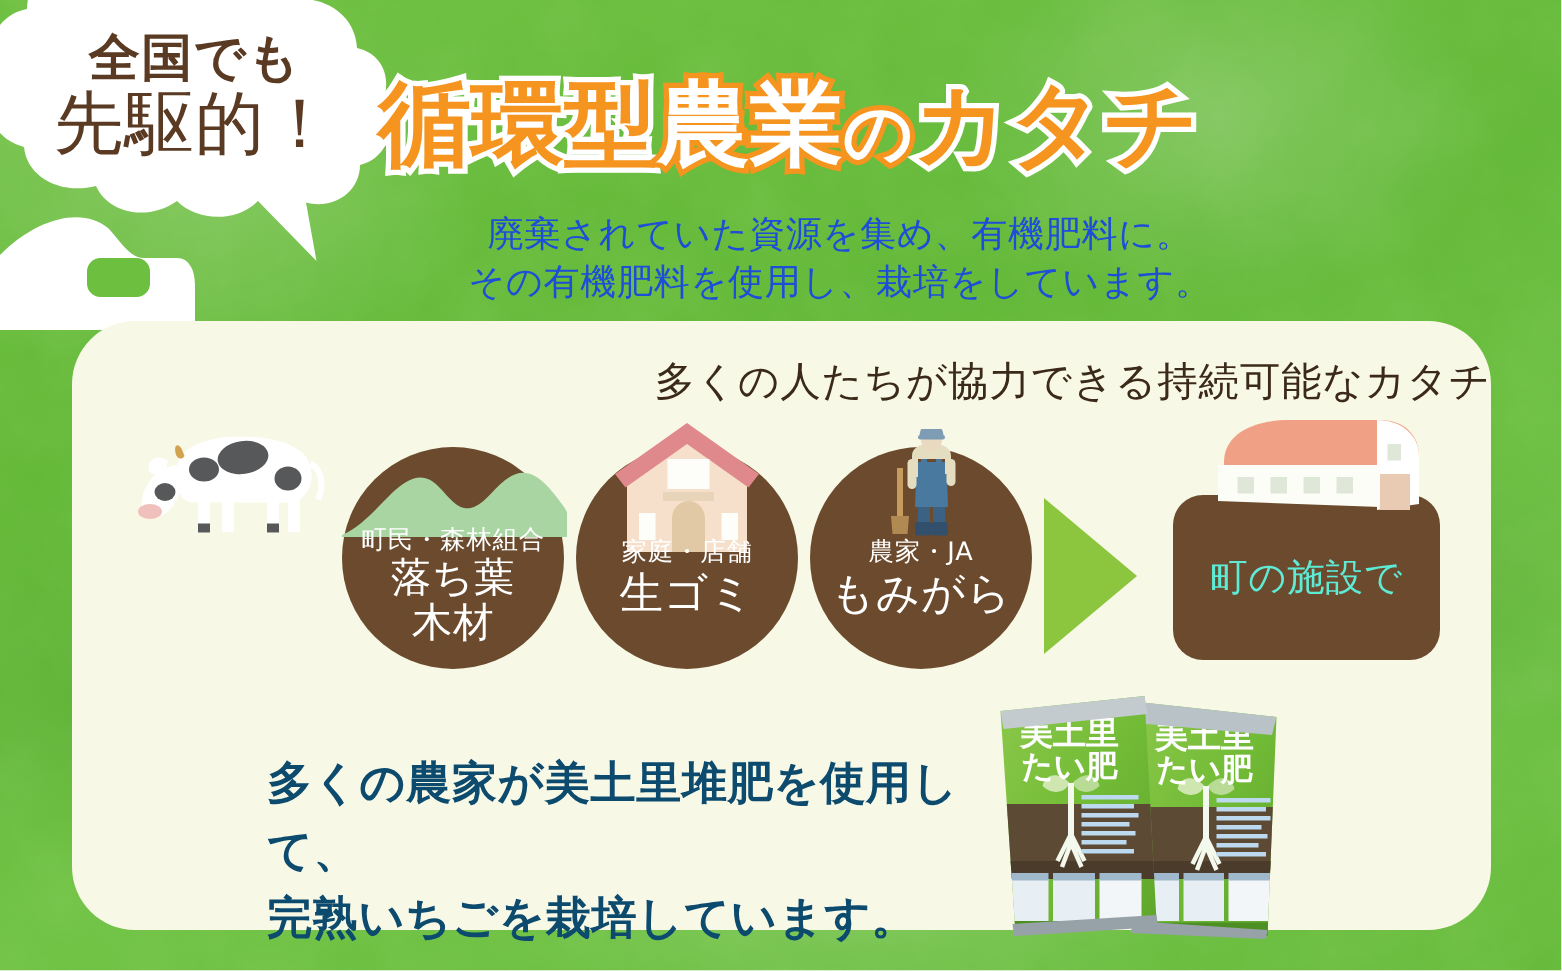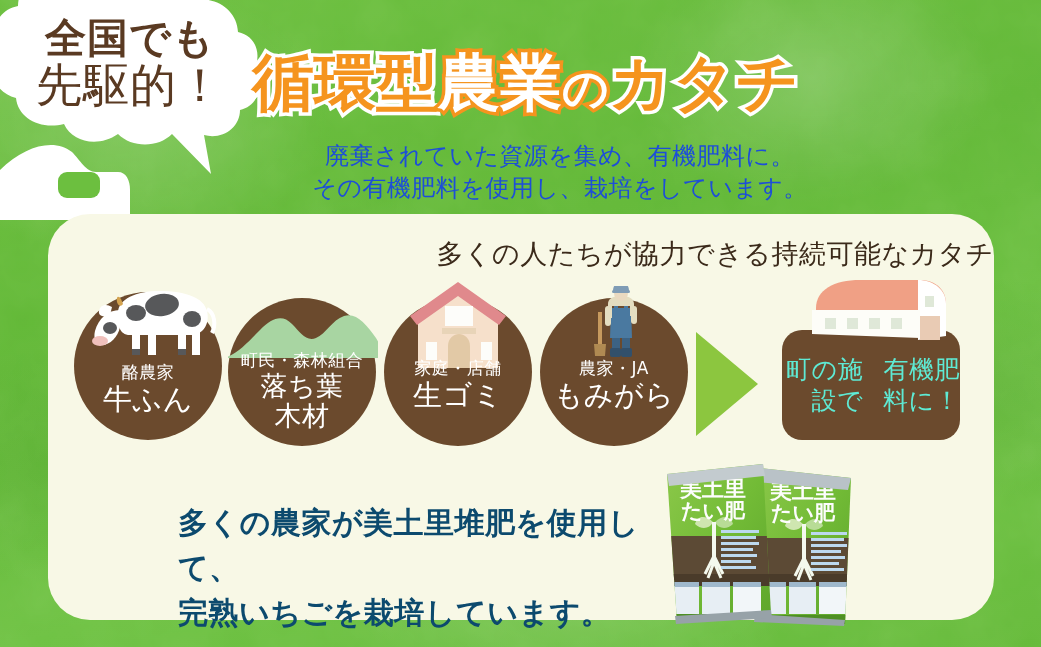--- a/index.html
+++ b/index.html
@@ -27,21 +27,21 @@
     opacity:.30;mix-blend-mode:soft-light;
   }
 
   
   .bubble-wrap{position:absolute;left:-10px;top:-12px;width:300px;height:200px;}
   .bubble-txt{
     position:absolute;left:0;top:0;width:280px;height:150px;
     display:flex;flex-direction:column;align-items:center;justify-content:center;
     color:#5a3a22;line-height:1;text-align:center;
   }
-  .bubble-l1{font-size:41px;font-weight:bold;letter-spacing:1px;margin-bottom:3px;}
+  .bubble-l1{font-size:34px;font-weight:bold;letter-spacing:1px;margin-bottom:3px;}
   .bubble-l2{font-size:46px;font-weight:normal;letter-spacing:1px;}
 
   
   .title{
     position:absolute;left:252px;top:52px;width:610px;height:80px;
     white-space:nowrap;line-height:1;
   }
   .title span{
     font-size:62px;font-weight:bold;letter-spacing:0px;
     -webkit-text-stroke:7px #fff;paint-order:stroke fill;
@@ -160,26 +160,20 @@
 
   <div class="subtitle">
     <div>廃棄されていた資源を集め、有機肥料に。</div>
     <div>その有機肥料を使用し、栽培をしています。</div>
   </div>
 
   <div class="card">
     <div class="card-head">多くの人たちが協力できる持続可能なカタチ</div>
   </div>
 
-  <div class="circle" style="left:74px;top:292px;">
-    <div class="c-label" style="top:72px;">
-      <div class="c-sub">酪農家</div>
-      <div class="c-main">牛ふん</div>
-    </div>
-  </div>
   <svg class="art" style="left:74px;top:283px;width:150px;height:72px;">
 
     <path fill="#ffffff" d="M44,30 C44,16 62,8 86,8 C112,8 130,15 133,28 C136,40 130,50 120,52 L54,52 C44,50 44,40 44,30 Z"></path>
 
     <path fill="#ffffff" d="M46,27 C34,27 24,36 21,48 C19,56 22,62 28,62 C36,62 44,54 46,44 Z"></path>
 
     <ellipse cx="26" cy="58" rx="8" ry="5" fill="#f0c0bc"></ellipse>
 
     <path fill="#ffffff" d="M38,24 C32,20 26,22 25,28 C24,33 30,35 36,32 Z"></path>
 
@@ -253,21 +247,20 @@
 
     <ellipse cx="33" cy="7" rx="7" ry="8" fill="#e9d9c0"></ellipse>
     <path fill="#7f9cb5" d="M25,5 C25,-1 29,-4 33,-4 C37,-4 41,-1 41,5 Z"></path>
     <rect x="24" y="4" width="18" height="3" rx="1.5" fill="#7f9cb5"></rect>
   </svg>
 
   <div class="arrow"></div>
 
   <div class="facility">
     <div>町の施設で</div>
-    <div>有機肥料に！</div>
   </div>
   <svg class="art" style="left:800px;top:278px;width:162px;height:66px;">
     <path fill="#f0a085" d="M16,30 C16,12 34,2 60,2 L120,2 C136,2 146,12 146,26 L146,34 L16,34 Z"></path>
     <path fill="#ffffff" d="M118,2 C134,2 146,12 146,26 L146,58 L118,62 Z"></path>
     <path fill="#fdfdf8" d="M12,32 L120,32 L120,60 L12,56 Z"></path>
     <rect x="25" y="40" width="11" height="11" fill="#dfe8d8"></rect>
     <rect x="47" y="40" width="11" height="11" fill="#dfe8d8"></rect>
     <rect x="69" y="40" width="11" height="11" fill="#dfe8d8"></rect>
     <rect x="91" y="40" width="11" height="11" fill="#dfe8d8"></rect>
     <rect x="125" y="18" width="9" height="11" fill="#dfe8d8"></rect>

